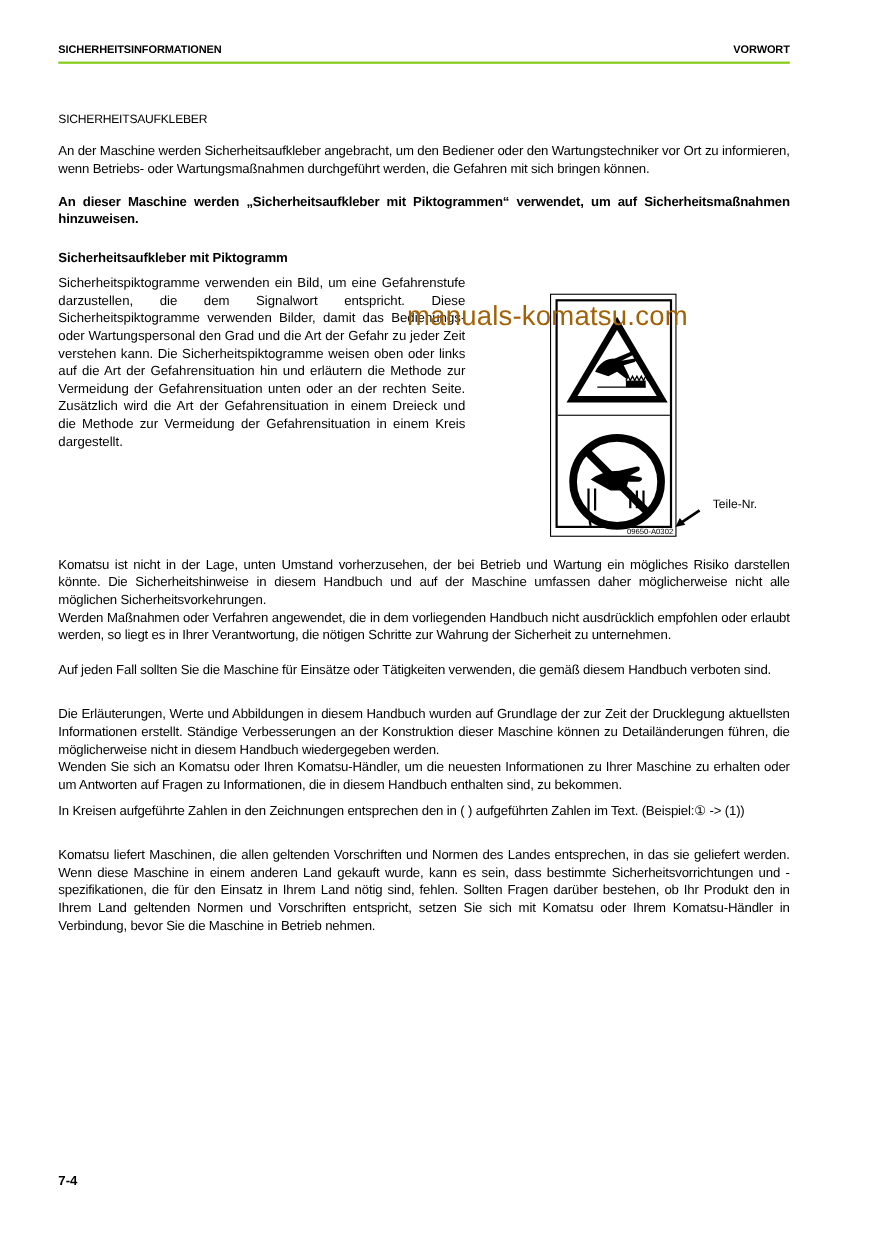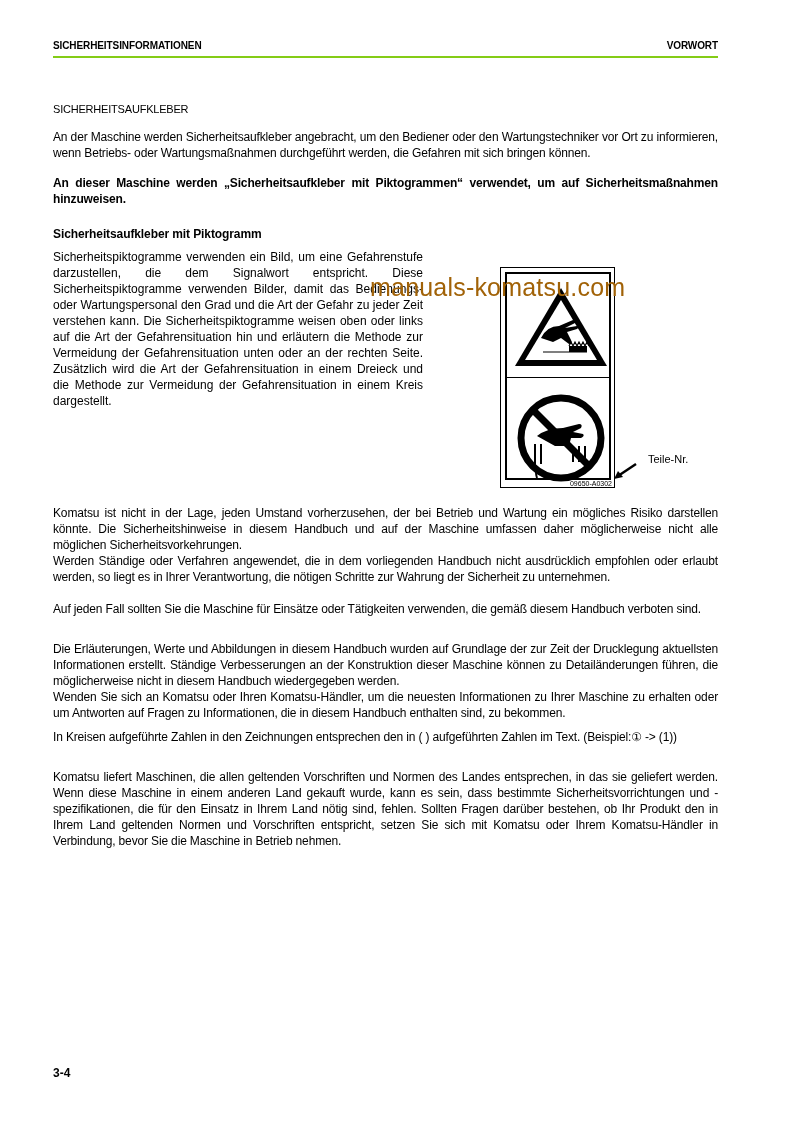--- a/index.html
+++ b/index.html
@@ -67,21 +67,21 @@
 </div>
 
 <svg class="arrow" width="26" height="20" viewBox="0 0 26 20">
   <line x1="24" y1="2" x2="6" y2="14" stroke="#000" stroke-width="2.5"></line>
   <polygon points="2,17 6,9 11,15" fill="#000"></polygon>
 </svg>
 <div class="teile">Teile-Nr.</div>
 
 <div class="watermark">manuals-komatsu.com</div>
 
-<div class="p" style="top:505px;">Komatsu ist nicht in der Lage, jeden Umstand vorherzusehen, der bei Betrieb und Wartung ein mögliches Risiko darstellen könnte.  Die Sicherheitshinweise in diesem Handbuch und auf der Maschine umfassen daher möglicherweise nicht alle möglichen Sicherheitsvorkehrungen.</div>
-<div class="p" style="top:553px;">Werden Ständige oder Verfahren angewendet, die in dem vorliegenden Handbuch nicht ausdrücklich empfohlen oder erlaubt werden, so liegt es in Ihrer Verantwortung, die nötigen Schritte zur Wahrung der Sicherheit zu unternehmen.</div>
+<div class="p" style="top:505px;">Komatsu ist nicht in der Lage, unten Umstand vorherzusehen, der bei Betrieb und Wartung ein mögliches Risiko darstellen könnte.  Die Sicherheitshinweise in diesem Handbuch und auf der Maschine umfassen daher möglicherweise nicht alle möglichen Sicherheitsvorkehrungen.</div>
+<div class="p" style="top:553px;">Werden Maßnahmen oder Verfahren angewendet, die in dem vorliegenden Handbuch nicht ausdrücklich empfohlen oder erlaubt werden, so liegt es in Ihrer Verantwortung, die nötigen Schritte zur Wahrung der Sicherheit zu unternehmen.</div>
 <div class="p" style="top:601px;">Auf jeden Fall sollten Sie die Maschine für Einsätze oder Tätigkeiten verwenden, die gemäß diesem Handbuch verboten sind.</div>
 <div class="p" style="top:641px;">Die Erläuterungen, Werte und Abbildungen in diesem Handbuch wurden auf Grundlage der zur Zeit der Drucklegung aktuellsten Informationen erstellt. Ständige Verbesserungen an der Konstruktion dieser Maschine können zu Detailänderungen führen, die möglicherweise nicht in diesem Handbuch wiedergegeben werden.</div>
 <div class="p" style="top:689px;">Wenden Sie sich an Komatsu oder Ihren Komatsu-Händler, um die neuesten Informationen zu Ihrer Maschine zu erhalten oder um Antworten auf Fragen zu Informationen, die in diesem Handbuch enthalten sind, zu bekommen.</div>
 <div class="p" style="top:729px;">In Kreisen aufgeführte Zahlen in den Zeichnungen entsprechen den in ( ) aufgeführten Zahlen im Text. (Beispiel:① -&gt; (1))</div>
 <div class="p" style="top:769px;">Komatsu liefert Maschinen, die allen geltenden Vorschriften und Normen des Landes entsprechen, in das sie geliefert werden. Wenn diese Maschine in einem anderen Land gekauft wurde, kann es sein, dass bestimmte Sicherheitsvorrichtungen und -spezifikationen, die für den Einsatz in Ihrem Land nötig sind, fehlen. Sollten Fragen darüber bestehen, ob Ihr Produkt den in Ihrem Land geltenden Normen und Vorschriften entspricht, setzen Sie sich mit Komatsu oder Ihrem Komatsu-Händler in Verbindung, bevor Sie die Maschine in Betrieb nehmen.</div>
 
-<div class="pagenum">3-4</div>
+<div class="pagenum">7-4</div>
 
 </body></html>

